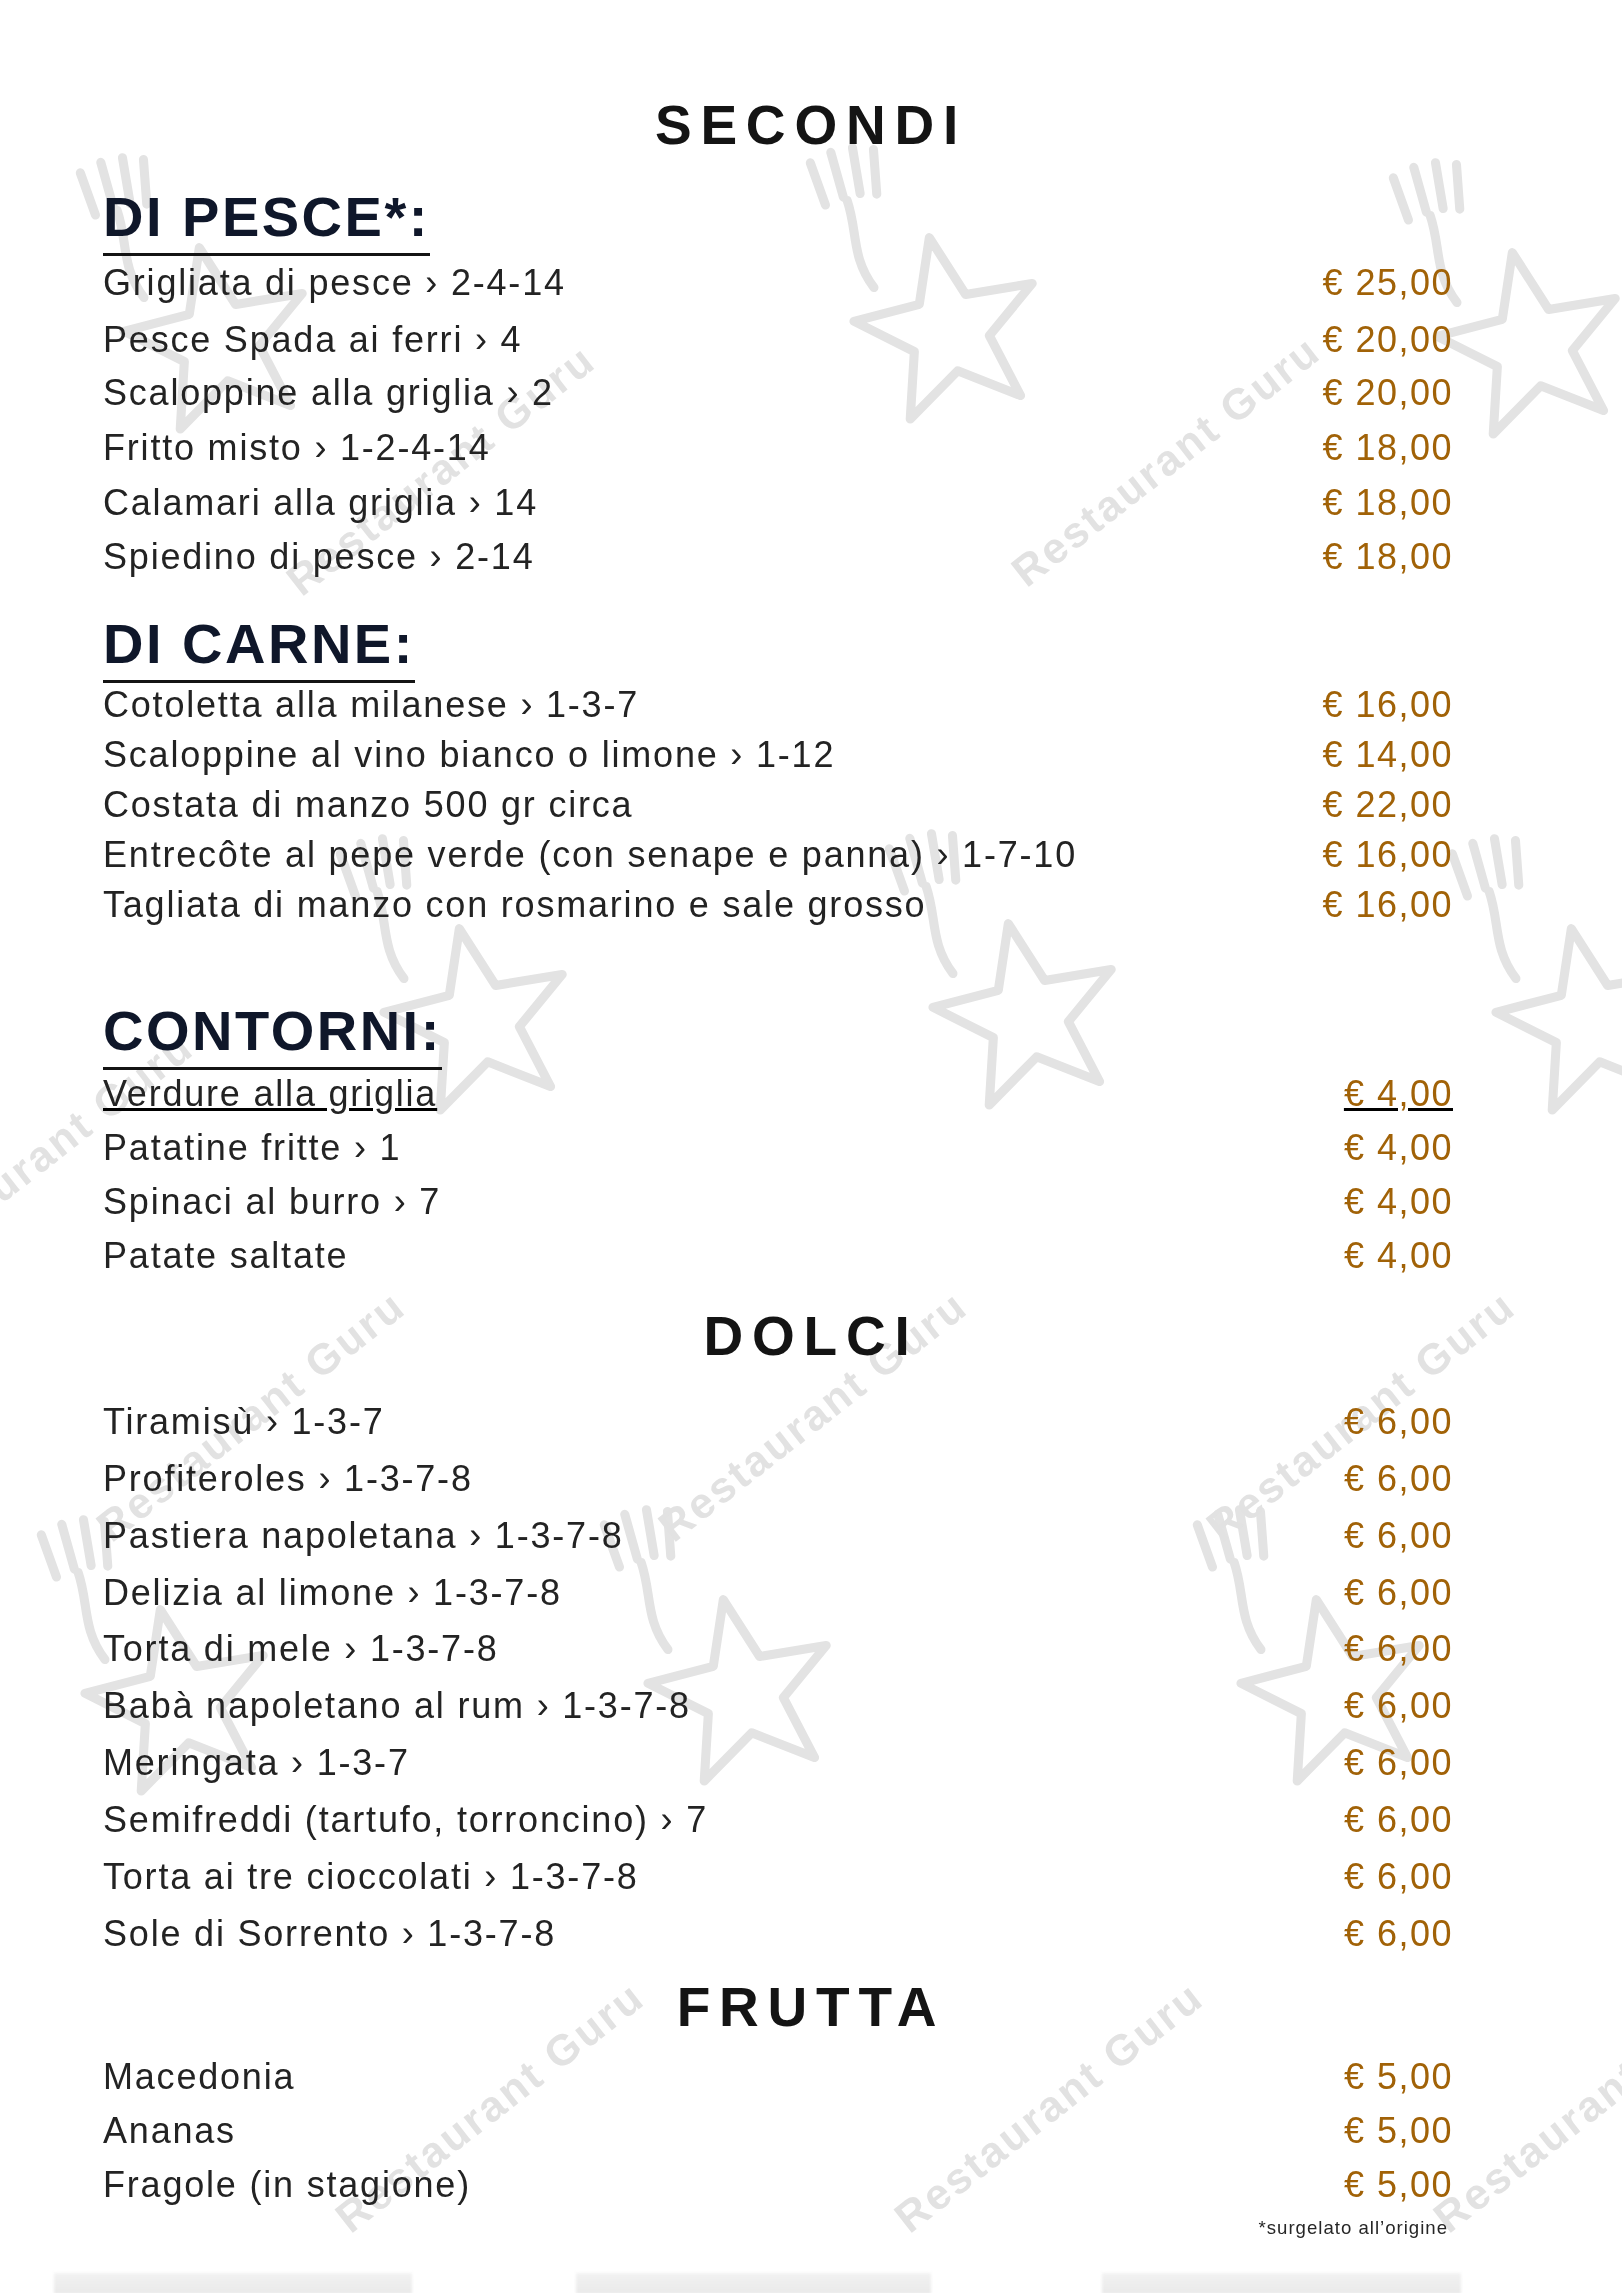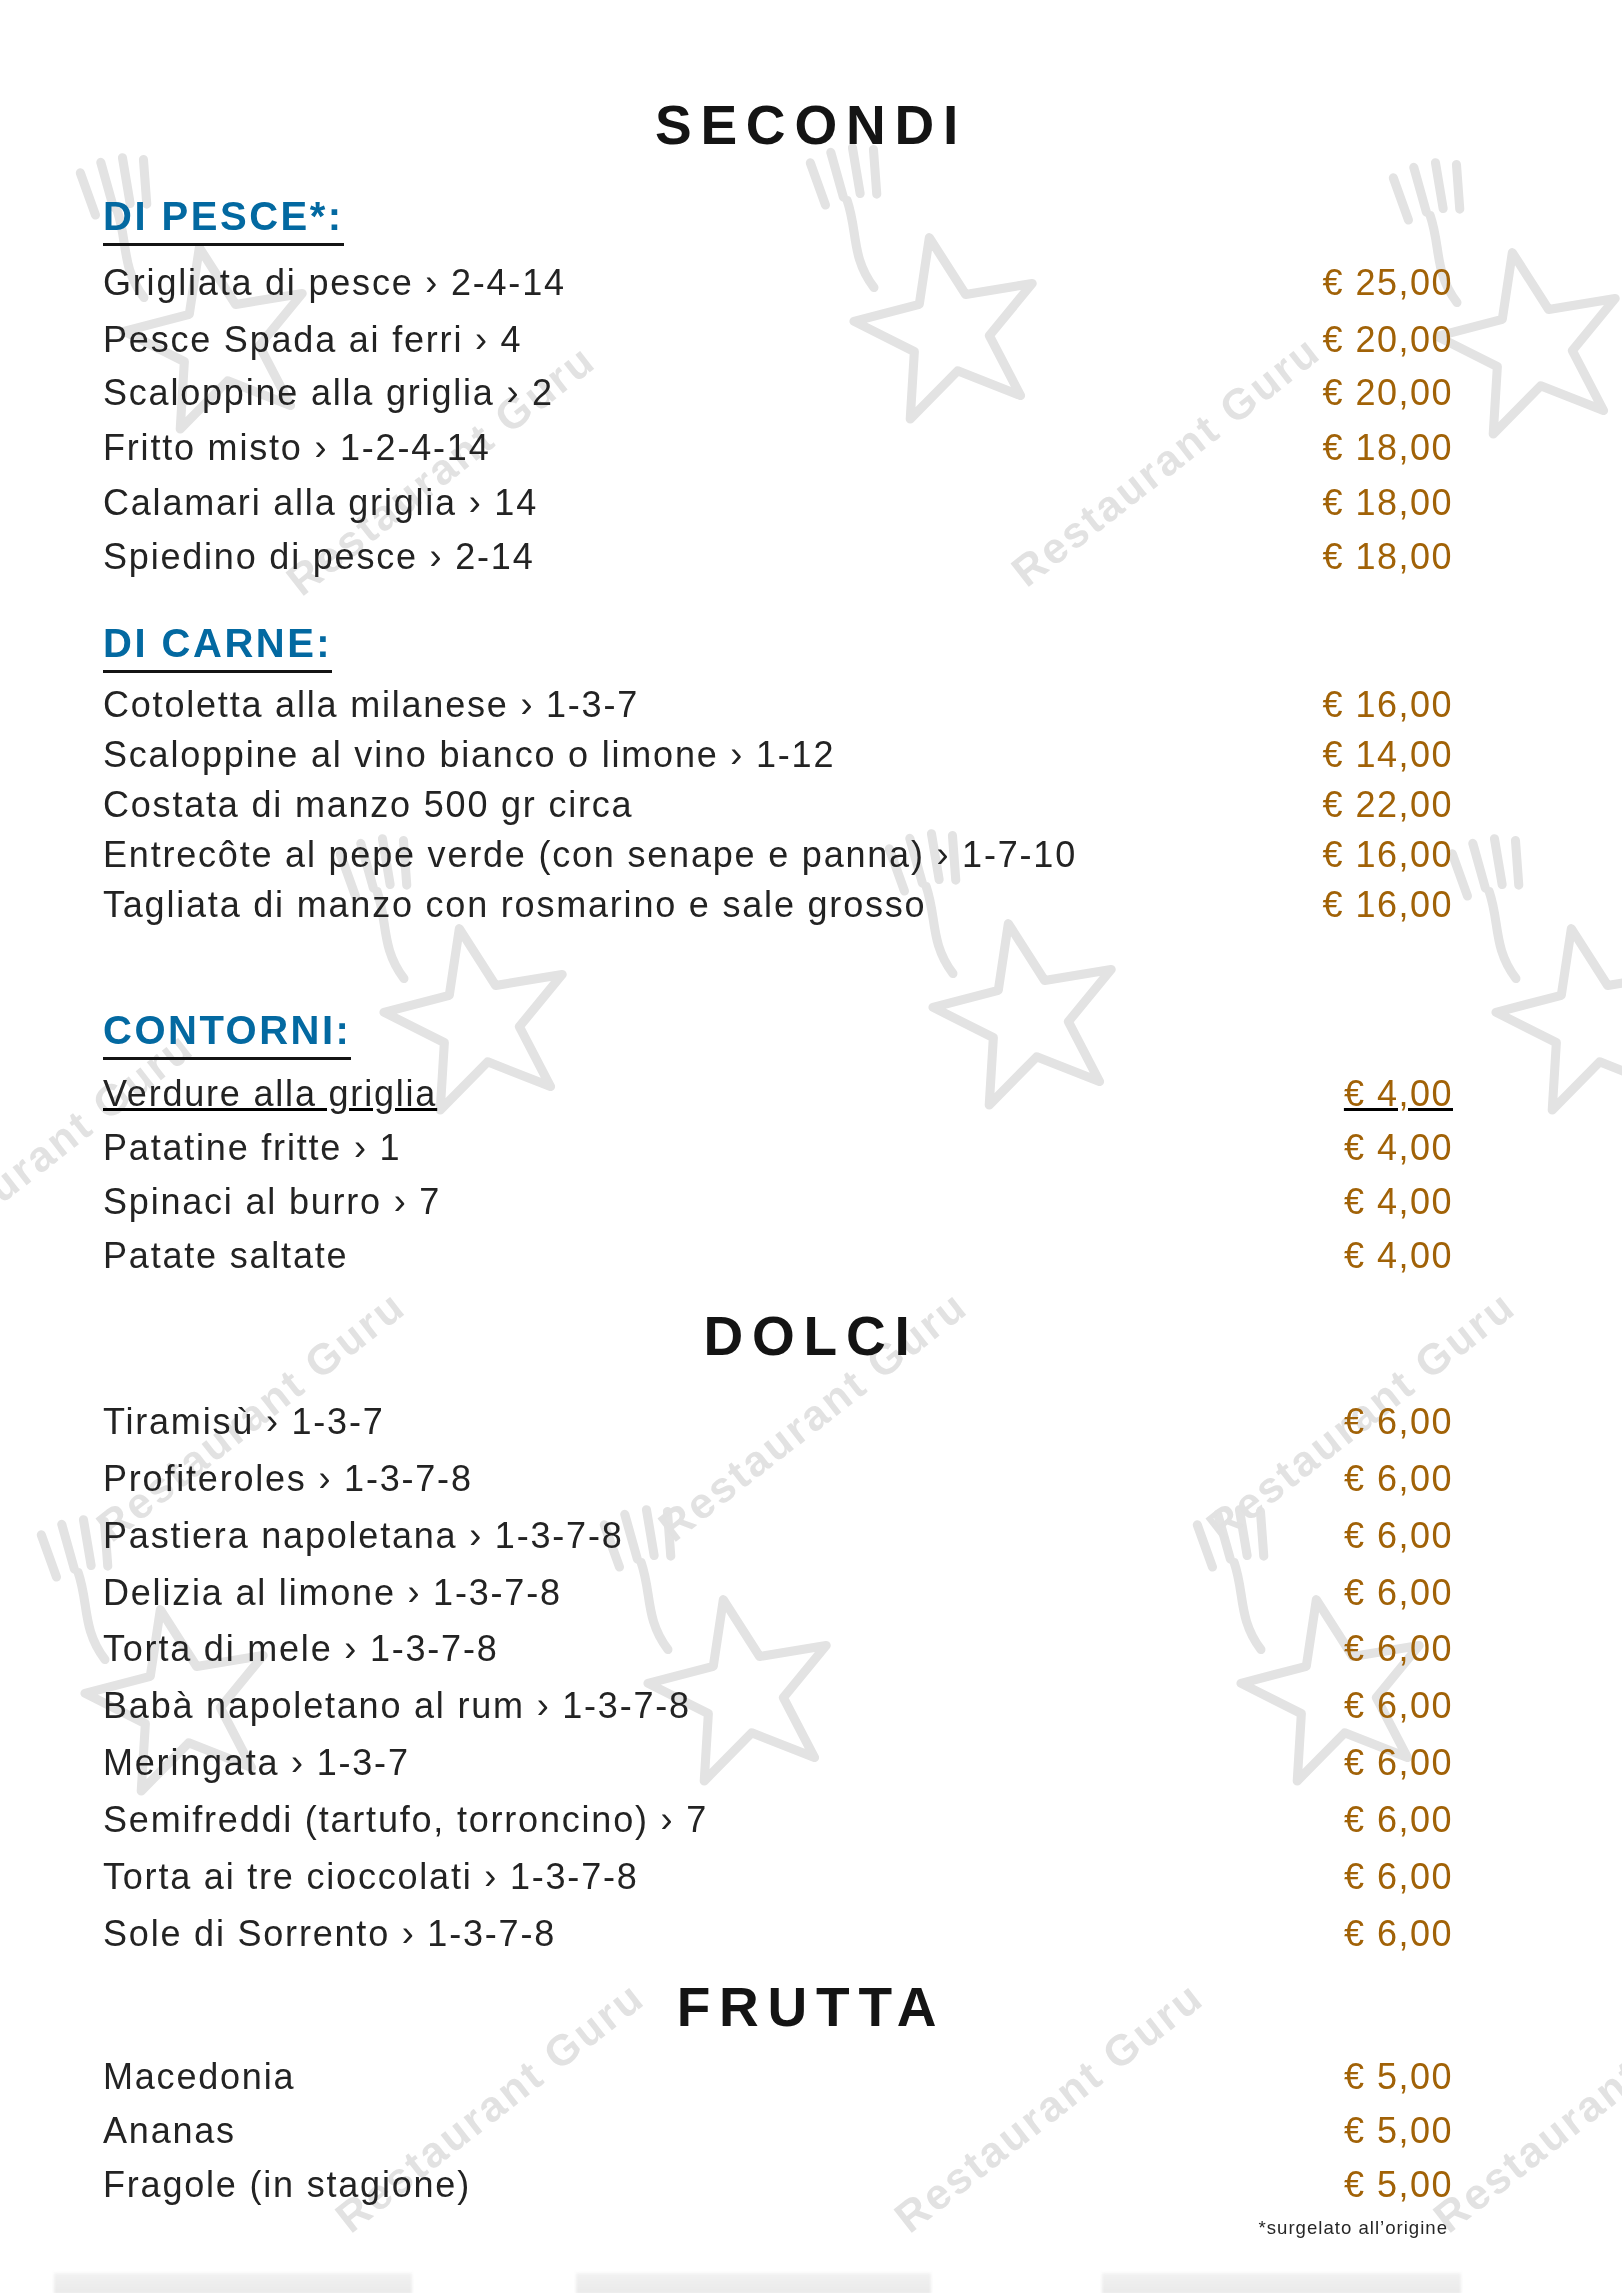--- a/index.html
+++ b/index.html
@@ -24,22 +24,22 @@
   
   .content{position:absolute;inset:0;z-index:1;}
   .center-title{
     position:absolute;left:0;width:100%;margin:0;
     text-align:center;
     font-size:55px;font-weight:800;letter-spacing:8.8px;
     line-height:65px;color:#141414;
   }
   .section-header{
     position:absolute;left:103px;margin:0;
-    font-size:40px;font-weight:800;letter-spacing:2.5px;
-    line-height:49px;color:#0369a1;white-space:nowrap;
+    font-size:56px;font-weight:800;letter-spacing:2.5px;
+    line-height:49px;color:#0f172a;white-space:nowrap;
   }
   .hdr-inner{border-bottom:3.9px solid #141414;padding-bottom:4.9px;}
   .items{position:absolute;left:103px;right:169px;}
   .row{
     position:absolute;left:0;width:100%;
     display:flex;justify-content:space-between;align-items:center;
   }
   .item-left{
     font-size:36px;letter-spacing:1.8px;color:#232323;
     white-space:nowrap;

